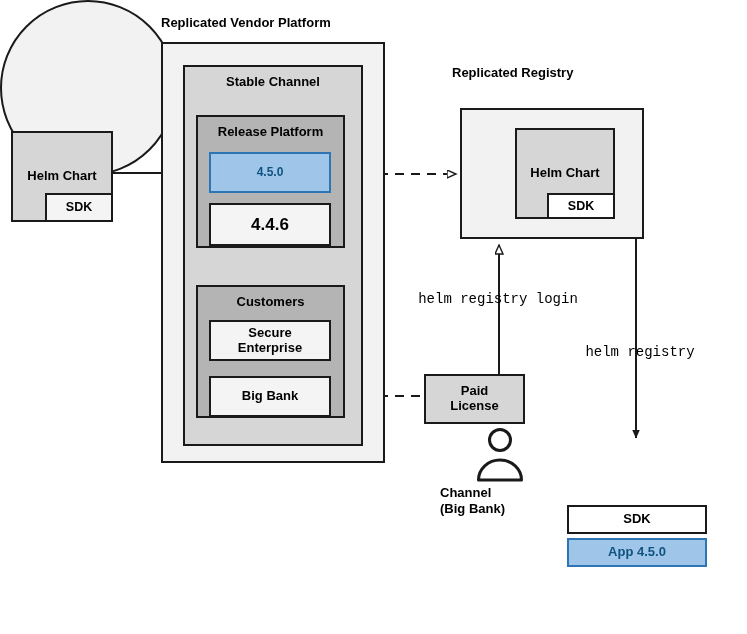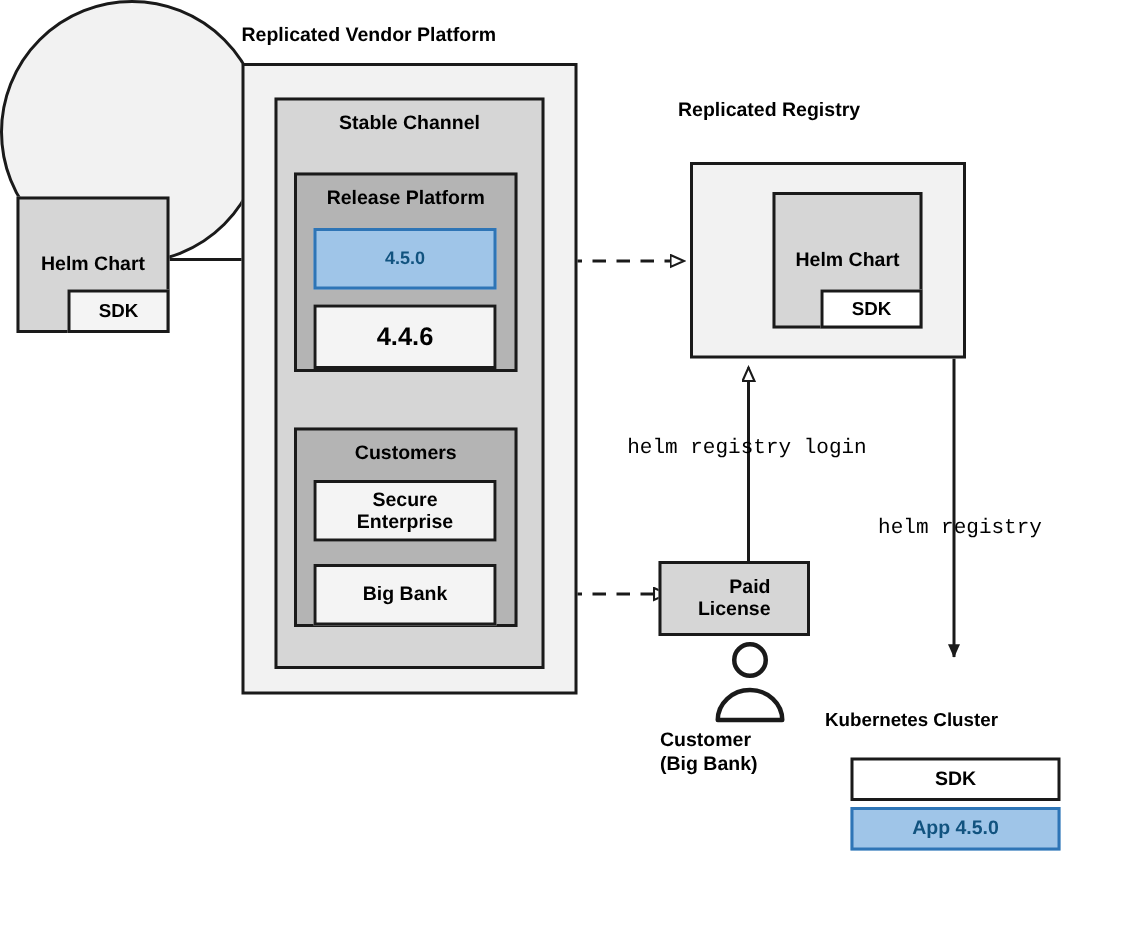--- a/index.html
+++ b/index.html
@@ -88,21 +88,21 @@
   
   #customer-secure-enterprise { left: 209px; top: 320px; width: 122px; height: 41px; }
   #customer-big-bank          { left: 209px; top: 376px; width: 122px; height: 41px; }
 
   
   #replicated-registry     { left: 460px; top: 108px; width: 184px; height: 131px; }
   #registry-helm-chart     { left: 515px; top: 128px; width: 100px; height: 91px; }
   #registry-helm-chart-sdk { left: 547px; top: 193px; width: 68px;  height: 26px; font-size: 12.5px; }
 
   
-  #paid-license { left: 439px; top: 374px; width: 101px; height: 50px; text-align: right; }
+  #paid-license { left: 424px; top: 374px; width: 101px; height: 50px; }
 
   
   #customer-person-icon { position: absolute; left: 470px; top: 428px; width: 60px; height: 54px; }
   #customer-person-label { left: 440px; top: 485px; width: 120px; }
 
   
   #k8s-cluster {
     left: 550px; top: 442px; width: 172px; height: 172px;
     border-radius: 50%;
     background: #f2f2f2;
@@ -202,28 +202,27 @@
   <div class="node fill-mid" id="paid-license">
     <span style="white-space:pre-line">Paid
 License</span>
   </div>
 
   <svg id="customer-person-icon" viewBox="0 0 60 54">
     <circle cx="30" cy="12" r="10.5" fill="#ffffff" stroke="#1a1a1a" stroke-width="3"></circle>
     <path d="M8.5,52 a21.5,20 0 0 1 43,0 z" fill="#ffffff" stroke="#1a1a1a" stroke-width="3" stroke-linejoin="round"></path>
   </svg>
 
-  <div class="plain-label" id="customer-person-label">Customer
+  <div class="plain-label" id="customer-person-label">Channel
 (Big Bank)</div>
 
   <div class="mono-label" id="cmd-helm-registry-login">helm registry login</div>
   <div class="mono-label" id="cmd-helm-install">helm registry</div>
 
   <div id="k8s-cluster"></div>
-  <div class="plain-label" id="k8s-cluster-title">Kubernetes Cluster</div>
   <div class="node fill-white" id="k8s-sdk">
     <span>SDK</span>
   </div>
   <div class="node fill-blue" id="k8s-app-450">
     <span>App 4.5.0</span>
   </div>
 
 </div>
 
 </body></html>

